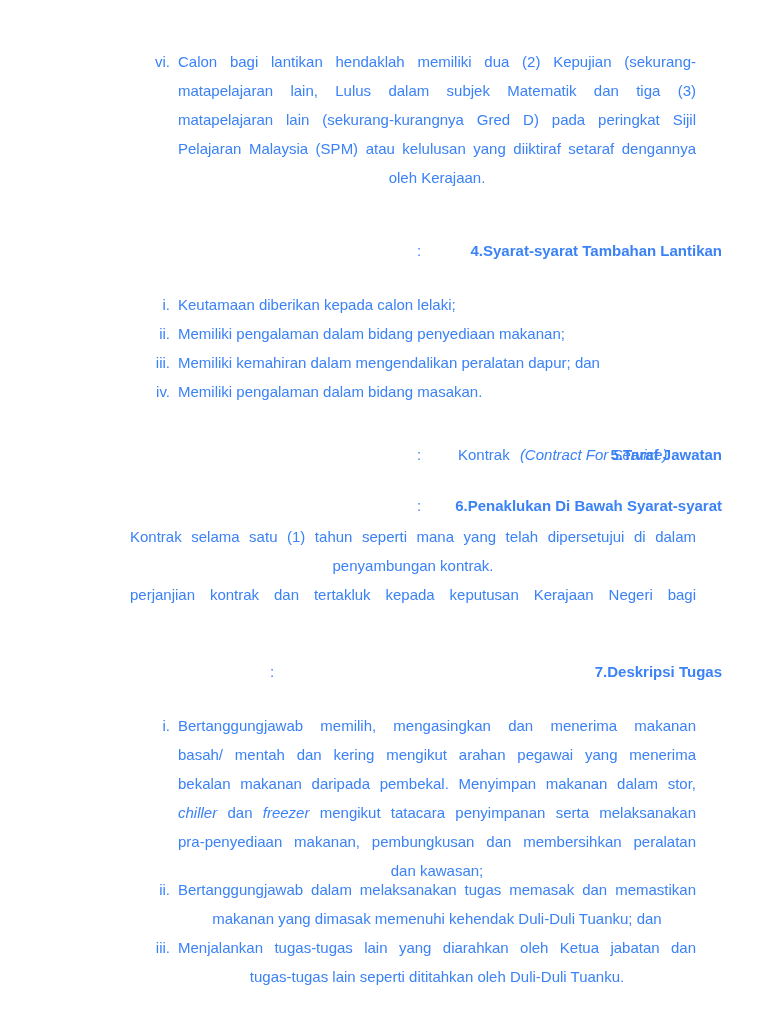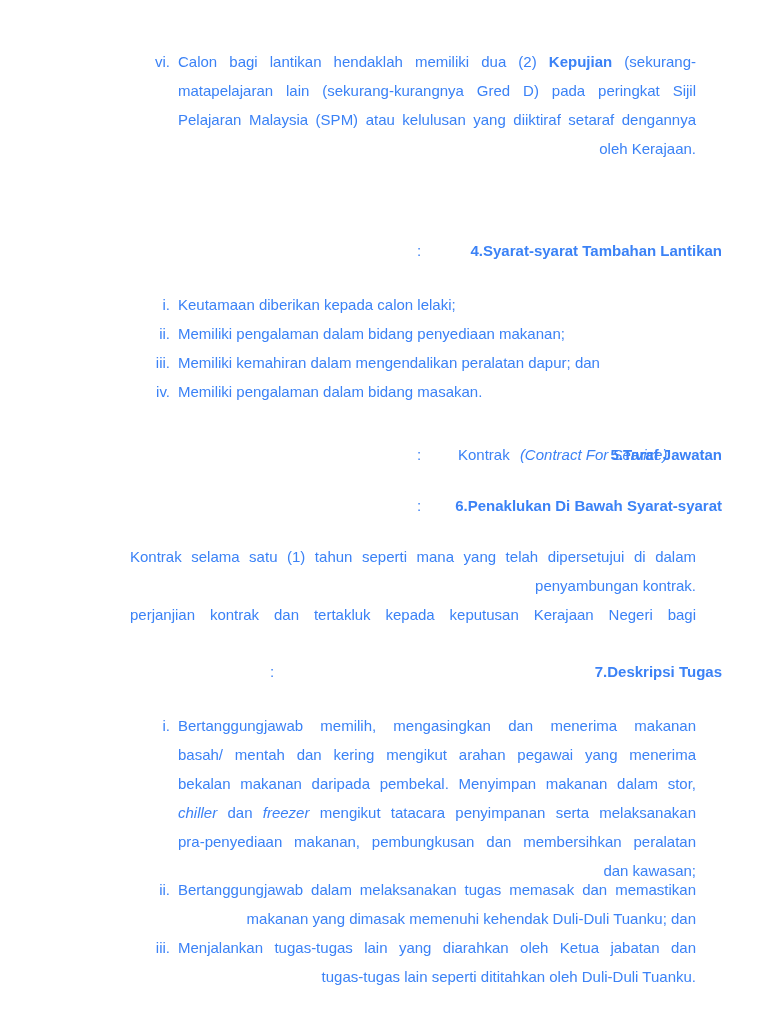--- a/index.html
+++ b/index.html
@@ -85,36 +85,37 @@
     text-justify: inter-word;
     height: 29px;
   }
   .jline::after {
     content: "";
     display: inline-block;
     width: 100%;
     height: 0;
   }
   .jline.last {
-    text-align: right;
+    text-align: center;
   }
   .jline.last::after { content: none; }
 
-  b, .b { font-weight: bold; }
+  b, .b { font-weight: normal; }
   i, .i { font-style: italic; }
 </style>
 </head>
 <body>
 
 <div class="page">
 
   <div class="li" style="top:22px;">
     <span class="li-num">vi.</span>
     <div class="li-body">
         <div class="jline"><span>Calon bagi lantikan hendaklah memiliki dua (2) </span><span class="b">Kepujian</span><span> (sekurang-</span></div>
+        <div class="jline"><span>matapelajaran lain, </span><span class="b">Lulus</span><span> dalam subjek Matematik dan tiga (3)</span></div>
         <div class="jline"><span>matapelajaran lain (sekurang-kurangnya Gred D) pada peringkat Sijil</span></div>
         <div class="jline"><span>Pelajaran Malaysia (SPM) atau kelulusan yang diiktiraf setaraf dengannya</span></div>
         <div class="jline last"><span>oleh Kerajaan.</span></div>
       </div>
   </div>
 
   <div class="section-row" style="top:211px;">
     <span class="sec-num">4.</span><span class="sec-title">Syarat-syarat Tambahan Lantikan</span>
     <span class="sec-colon" style="left:333px;">:</span>
   </div>
@@ -143,21 +144,21 @@
       <span>Kontrak</span>
       <span class="i" style="margin-left:6px;">(Contract For Service)</span>
     </span>
   </div>
 
   <div class="section-row" style="top:466px;">
     <span class="sec-num">6.</span><span class="sec-title">Penaklukan Di Bawah Syarat-syarat</span>
     <span class="sec-colon" style="left:333px;">:</span>
   </div>
 
-  <div class="body-para" style="top:517px;">
+  <div class="body-para" style="top:497px;">
     <div class="jline">Kontrak selama satu (1) tahun seperti mana yang telah dipersetujui di dalam</div>
     <div class="jline last">penyambungan kontrak.</div>
     <div class="jline">perjanjian kontrak dan tertakluk kepada keputusan Kerajaan Negeri bagi</div>
   </div>
 
   <div class="section-row" style="top:632px;">
     <span class="sec-num">7.</span><span class="sec-title">Deskripsi Tugas</span>
     <span class="sec-colon" style="left:186px;">:</span>
   </div>
 

